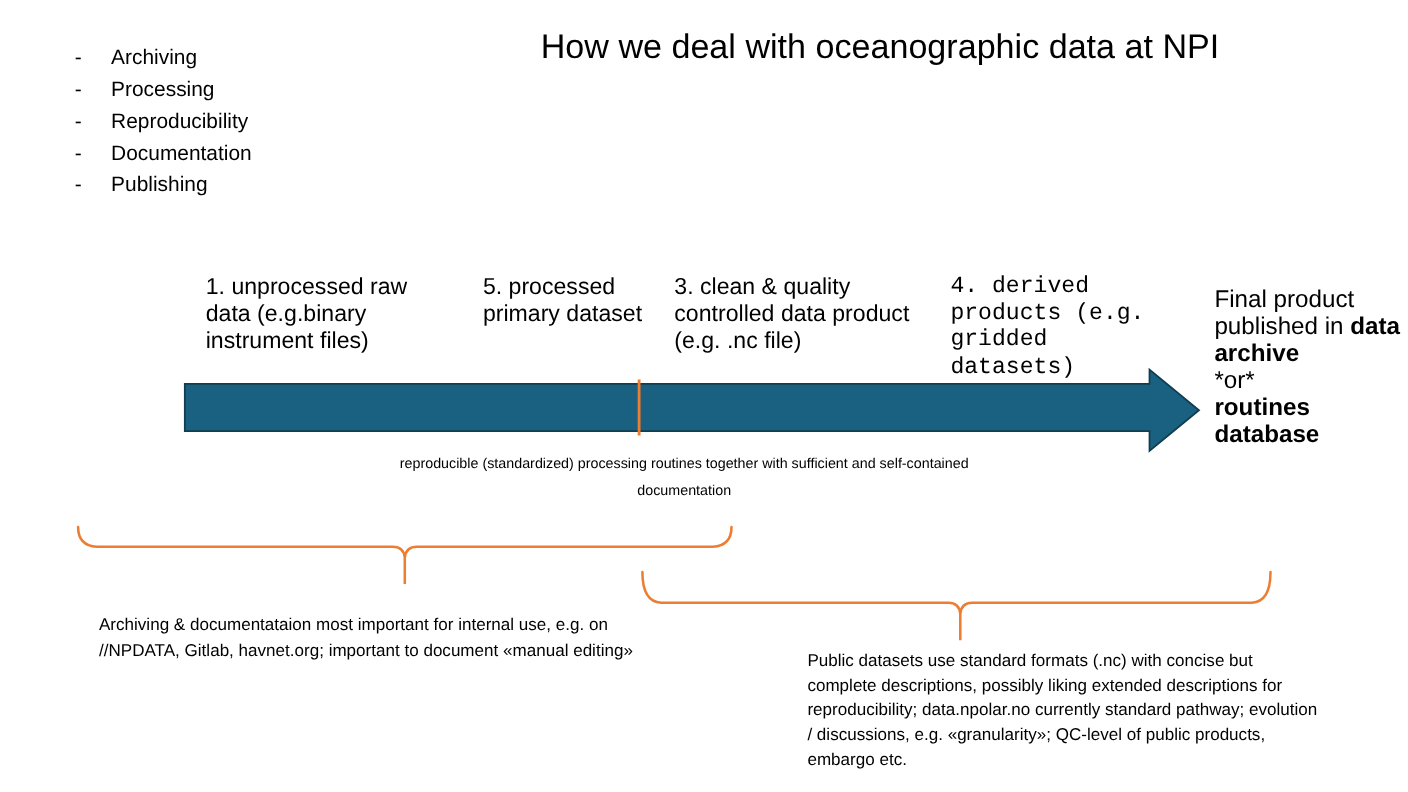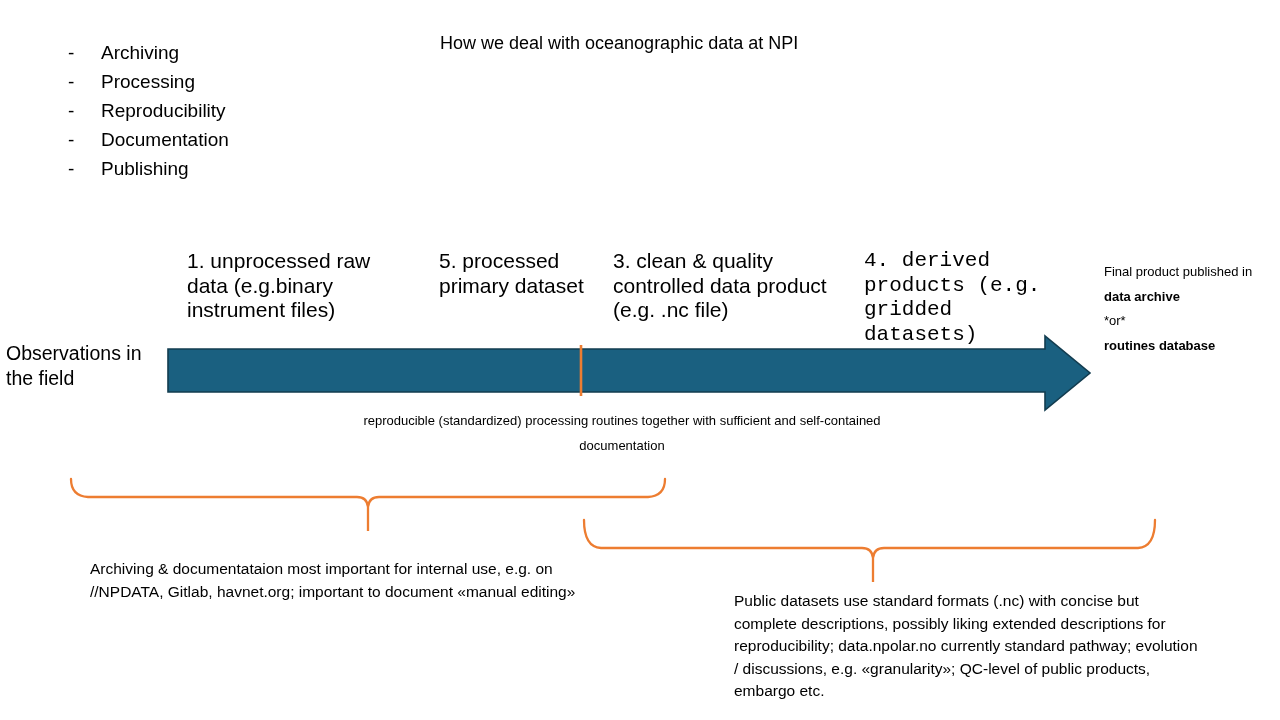--- a/index.html
+++ b/index.html
@@ -20,22 +20,22 @@
     background: #ffffff;
     overflow: hidden;
   }
 
   
   .slide-title {
     position: absolute;
     left: 440px;
     top: 26px;
     width: 720px;
-    text-align: left;
-    font-size: 18px;
+    text-align: center;
+    font-size: 31px;
     line-height: 34px;
     font-weight: 400;
     color: #000;
     white-space: nowrap;
   }
 
   
   .bullet-list {
     position: absolute;
     left: 68px;
@@ -80,21 +80,21 @@
     line-height: 24.5px;
     color: #000;
   }
 
   
   #final-product {
     position: absolute;
     left: 1104px;
     top: 260px;
     width: 176px;
-    font-size: 13px;
+    font-size: 22px;
     line-height: 24.5px;
     color: #000;
   }
   #final-product .b { font-weight: 700; }
 
   
   #arrow-svg {
     position: absolute;
     left: 160px;
     top: 330px;
@@ -172,21 +172,20 @@
       <span class="bullet-dash">-</span>
       <span class="bullet-text">Publishing</span>
     </div>
   </div>
 
   <div class="stage-label" id="stage-1">1. unprocessed raw data (e.g.binary instrument files)</div>
   <div class="stage-label" id="stage-2">5. processed primary dataset</div>
   <div class="stage-label" id="stage-3">3. clean &amp; quality controlled data product (e.g. .nc file)</div>
   <div class="stage-label" id="stage-4">4. derived products (e.g. gridded datasets)</div>
 
-  <div id="observations">Observations in the field</div>
 
   <div id="final-product">
     <span>Final product published in </span><span class="b">data archive</span><br>
     <span>*or*</span><br>
     <span class="b">routines database</span>
   </div>
 
   <svg id="arrow-svg" viewBox="0 0 940 86">
 
     <polygon points="8,19 885,19 885,6 930,43 885,80 885,62 8,62" fill="#1A6080" stroke="#123C4F" stroke-width="1.6"></polygon>

